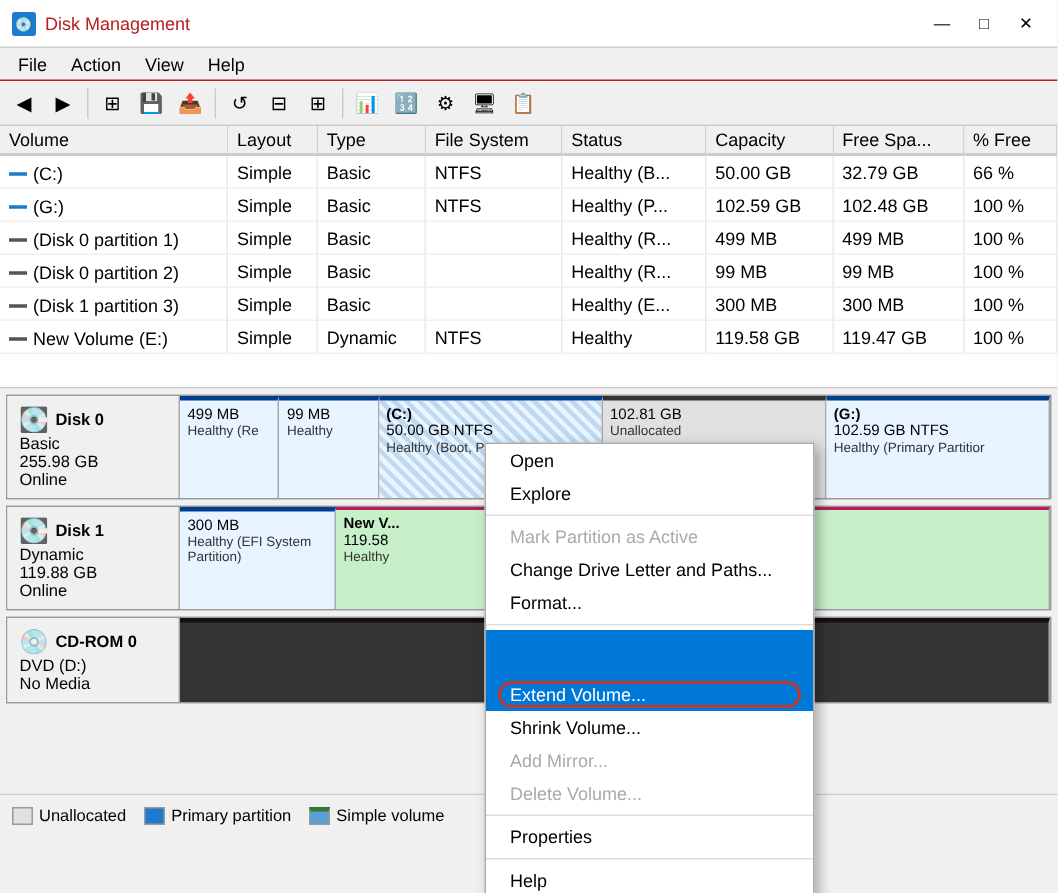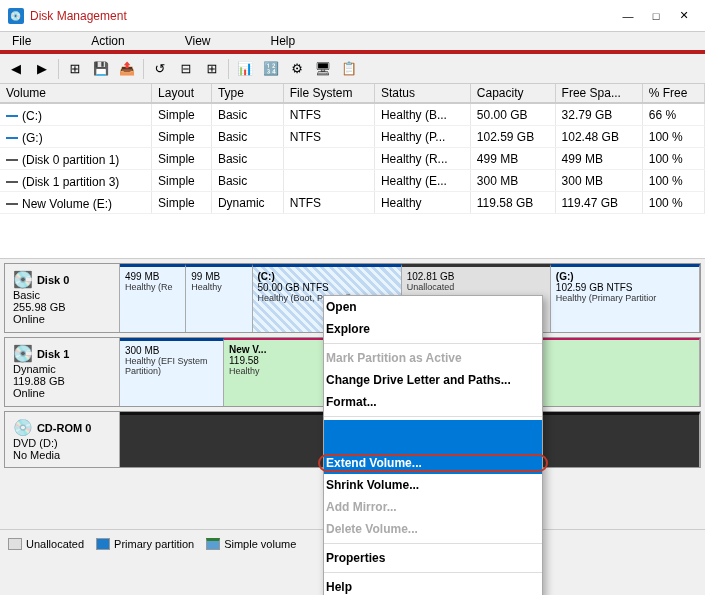--- a/index.html
+++ b/index.html
@@ -7,21 +7,21 @@
     
     
     .title-bar { background: #fff; border-bottom: 1px solid #ccc; display: flex; align-items: center; justify-content: space-between; padding: 6px 8px; height: 32px; }
     .title-bar-left { display: flex; align-items: center; gap: 6px; }
     .title-bar-icon { width: 16px; height: 16px; background: #1c7bcb; border-radius: 2px; display: flex; align-items: center; justify-content: center; color: white; font-size: 9px; }
     .title-bar-text { font-size: 12px; color: #b91c1c; }
     .title-bar-controls { display: flex; gap: 2px; }
     .title-bar-btn { width: 26px; height: 20px; border: none; background: transparent; cursor: pointer; font-size: 11px; display: flex; align-items: center; justify-content: center; }
 
     
-    .menu-bar { background: #f0f0f0; border-bottom: 4px solid #b91c1c; display: flex; align-items: center; padding: 2px 4px; height: 22px; gap: 44px; }
+    .menu-bar { background: #f0f0f0; border-bottom: 1px solid #b91c1c; display: flex; align-items: center; padding: 2px 4px; height: 22px; }
     .menu-item { padding: 2px 8px; cursor: pointer; font-size: 12px; }
 
     
     .toolbar { background: #f0f0f0; border-bottom: 1px solid #ccc; display: flex; align-items: center; padding: 2px 4px; height: 30px; gap: 2px; }
     .toolbar-btn { width: 24px; height: 24px; border: 1px solid transparent; background: transparent; cursor: pointer; display: flex; align-items: center; justify-content: center; font-size: 13px; }
     .toolbar-separator { width: 1px; height: 20px; background: #ccc; margin: 0 2px; }
 
     
     .table-area { background: white; height: 175px; overflow-y: auto; border-bottom: 1px solid #ccc; }
     table { width: 100%; border-collapse: collapse; }
@@ -46,21 +46,21 @@
     
     .legend { display: flex; align-items: center; gap: 12px; padding: 5px 8px; background: #f0f0f0; border-top: 1px solid #ccc; height: 28px; }
     .legend-item { display: flex; align-items: center; gap: 4px; font-size: 11px; }
     .legend-box { width: 14px; height: 12px; border: 1px solid #999; }
     .legend-unalloc { background: #e0e0e0; }
     .legend-primary { background: #1c7bcb; }
     .legend-simple { background: #5a9fd4; border-top: 3px solid #2e7d32; }
 
     
     .context-menu { position: absolute; left: 323px; top: 295px; width: 220px; background: white; border: 1px solid #aaa; box-shadow: 3px 3px 8px rgba(0,0,0,0.3); z-index: 100; font-size: 12px; }
-    .ctx-item { padding: 4px 2px; cursor: pointer; white-space: nowrap; font-weight: bold; }
+    .ctx-item { padding: 4px 16px; cursor: pointer; white-space: nowrap; }
     .ctx-item.disabled { color: #aaa; cursor: default; }
     .ctx-separator { height: 1px; background: #ddd; margin: 3px 0; }
     .ctx-item.extend-highlight { background: #0078d7; color: white; }
 
     
     .extend-wrap { position: relative; margin-top: 32px; }
     .oval-highlight { position: absolute; left: -8px; right: -8px; top: -2px; bottom: -2px; border: 2px solid #c0392b; border-radius: 12px; pointer-events: none; }
   </style>
 </head>
 <body>
@@ -142,20 +142,30 @@
     <td><span style="display:inline-flex;align-items:center;gap:4px;"><span style="display:inline-block;width:12px;height:2px;background:#555;border:1px solid #555;"></span>(Disk 0 partition 1)</span></td>
     <td>Simple</td>
     <td>Basic</td>
     <td></td>
     <td>Healthy (R...</td>
     <td>499 MB</td>
     <td>499 MB</td>
     <td>100 %</td>
   </tr>
         <tr>
+    <td><span style="display:inline-flex;align-items:center;gap:4px;"><span style="display:inline-block;width:12px;height:2px;background:#555;border:1px solid #555;"></span>(Disk 0 partition 2)</span></td>
+    <td>Simple</td>
+    <td>Basic</td>
+    <td></td>
+    <td>Healthy (R...</td>
+    <td>99 MB</td>
+    <td>99 MB</td>
+    <td>100 %</td>
+  </tr>
+        <tr>
     <td><span style="display:inline-flex;align-items:center;gap:4px;"><span style="display:inline-block;width:12px;height:2px;background:#555;border:1px solid #555;"></span>(Disk 1 partition 3)</span></td>
     <td>Simple</td>
     <td>Basic</td>
     <td></td>
     <td>Healthy (E...</td>
     <td>300 MB</td>
     <td>300 MB</td>
     <td>100 %</td>
   </tr>
         <tr>

